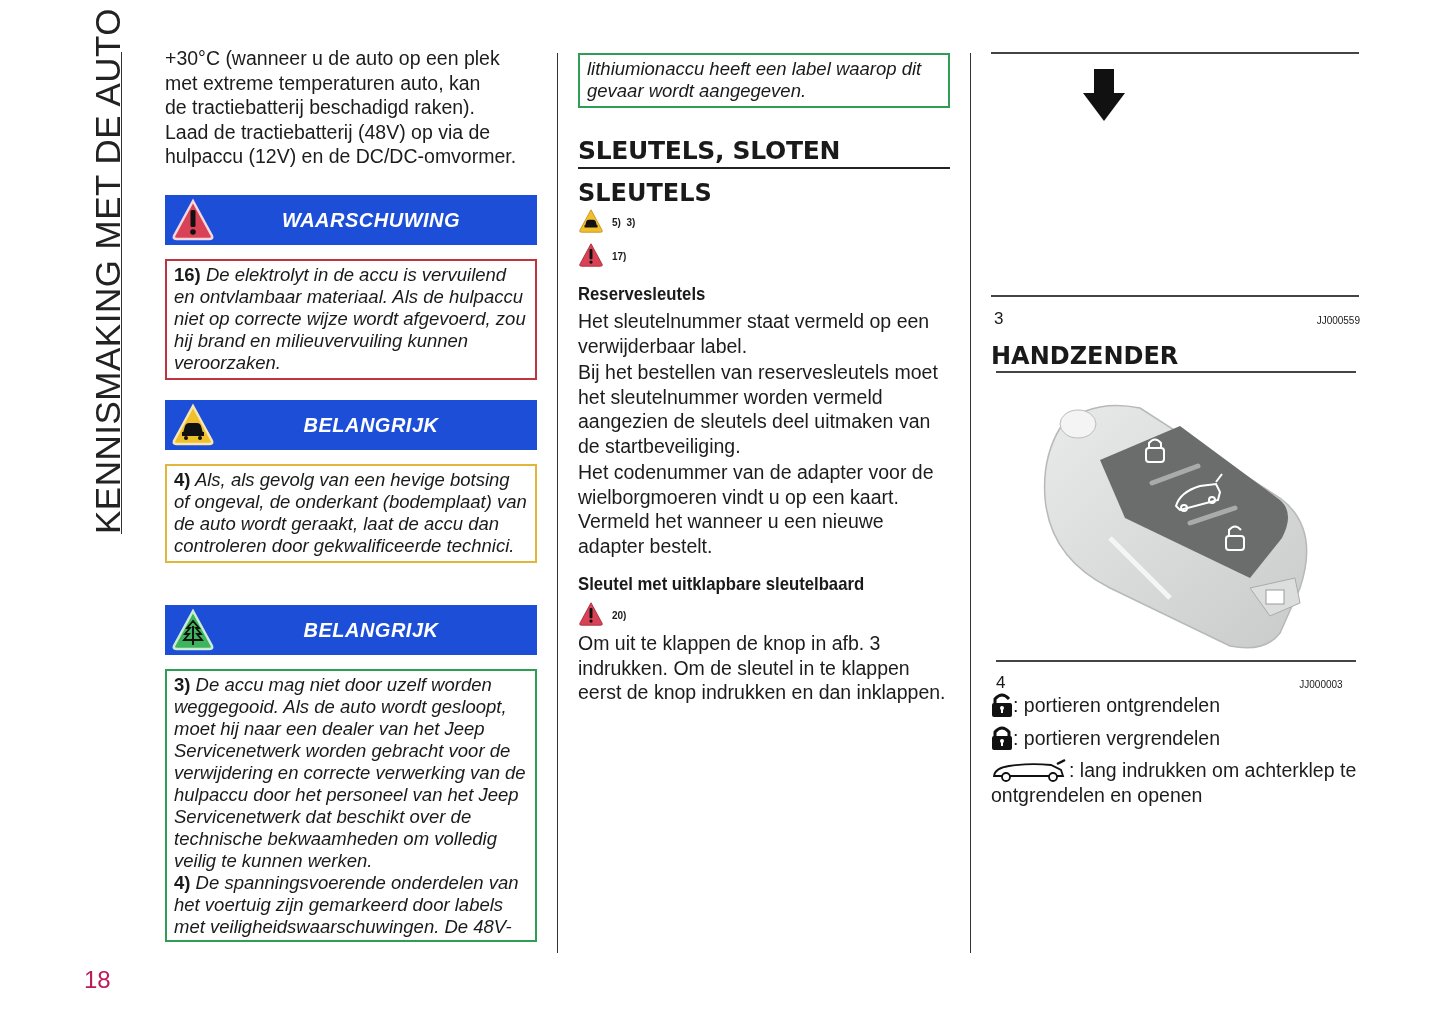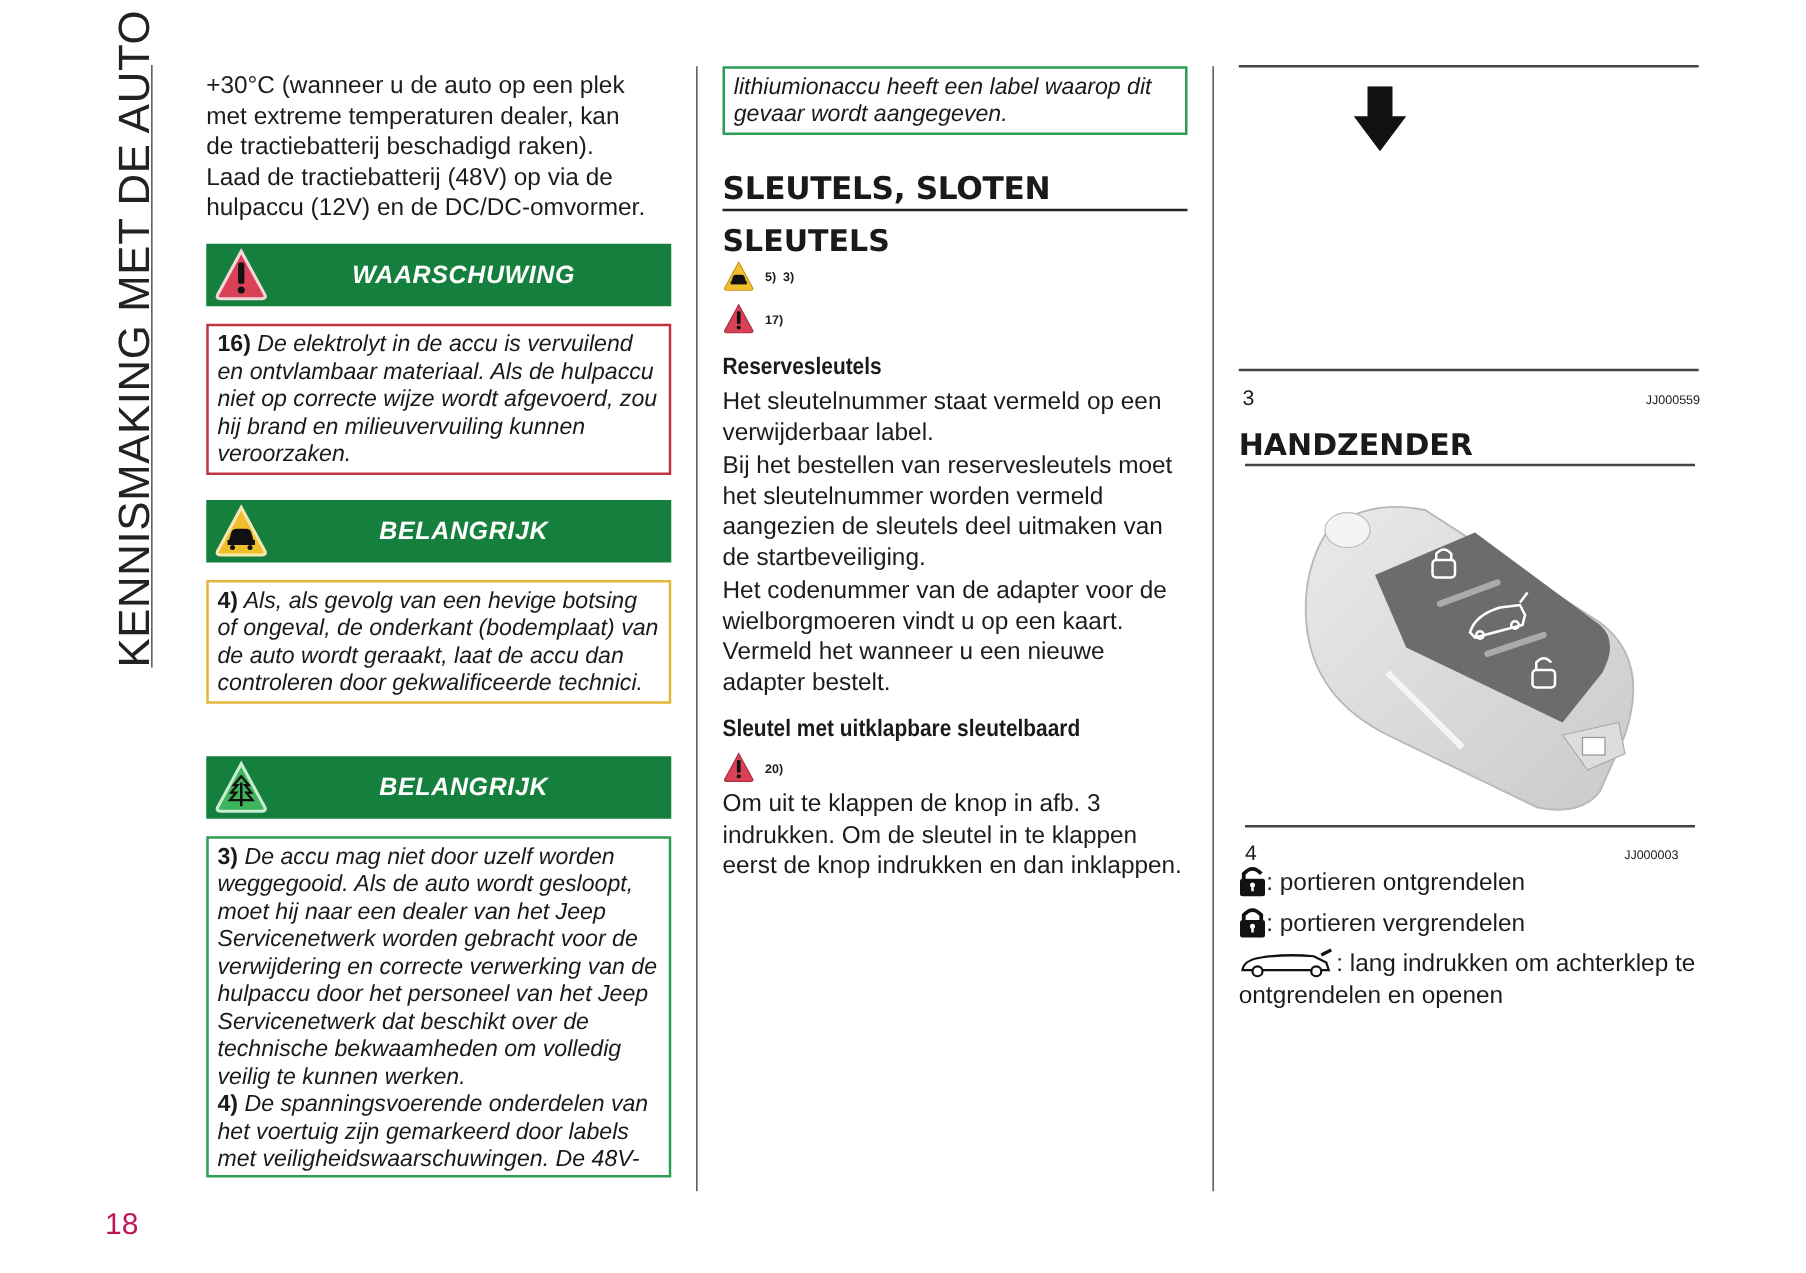--- a/index.html
+++ b/index.html
@@ -17,21 +17,21 @@
   .page-num { left:84px; top:966px; font-size:24px; color:#be185d; }
 
   .divider { width:1px; background:#333; }
 
   
   .p { font-size:19.5px; line-height:24.5px; color:#1c1c1c; }
   .col1 { left:165px; width:372px; }
   .col2 { left:578px; width:372px; }
   .col3 { left:991px; width:368px; }
 
-  .banner { height:50px; background:#15803d; }
+  .banner { height:50px; background:#1d4ed8; }
   .banner .bt { position:absolute; left:0; right:0; top:0; height:50px; line-height:50px; text-align:center;
       color:#fff; font-weight:bold; font-style:italic; font-size:20px; letter-spacing:0.5px; padding-left:40px; box-sizing:border-box; }
   .banner .tri { position:absolute; left:6px; top:3px; width:44px; height:44px; }
 
   .note { box-sizing:border-box; border:2px solid; padding:3px 7px 4px 7px; font-style:italic; font-size:18.5px; line-height:22px; }
   .note b { font-style:normal; font-weight:bold; }
   .red { border-color:#c0343f; }
   .yel { border-color:#e2b63b; }
   .grn { border-color:#2e9e55; }
 
@@ -49,23 +49,23 @@
 
 <div class="abs side-title">
   <div class="txt">KENNISMAKING MET DE AUTO</div>
 </div>
 <div class="abs side-rule"></div>
 <div class="abs page-num">18</div>
 
 <div class="abs divider" style="left:557px;top:53px;height:900px;"></div>
 <div class="abs divider" style="left:970px;top:53px;height:900px;"></div>
 
-<div class="abs col1 p" style="top:56px;">
+<div class="abs col1 p" style="top:46px;">
   <div>+30°C (wanneer u de auto op een plek</div>
-  <div>met extreme temperaturen dealer, kan</div>
+  <div>met extreme temperaturen auto, kan</div>
   <div>de tractiebatterij beschadigd raken).</div>
   <div>Laad de tractiebatterij (48V) op via de</div>
   <div>hulpaccu (12V) en de DC/DC-omvormer.</div>
 </div>
 
 <div class="abs col1 banner" style="top:195px;">
   <svg class="tri" viewBox="0 0 44 44">
     <path d="M22 3 L41 38 Q42 41 38 41 L6 41 Q2 41 3 38 Z" fill="#d94256" stroke="#f3d7da" stroke-width="2.5"></path>
     <rect x="19.5" y="12" width="5" height="17" rx="1.5" fill="#111"></rect>
     <circle cx="22" cy="34" r="2.8" fill="#111"></circle>

